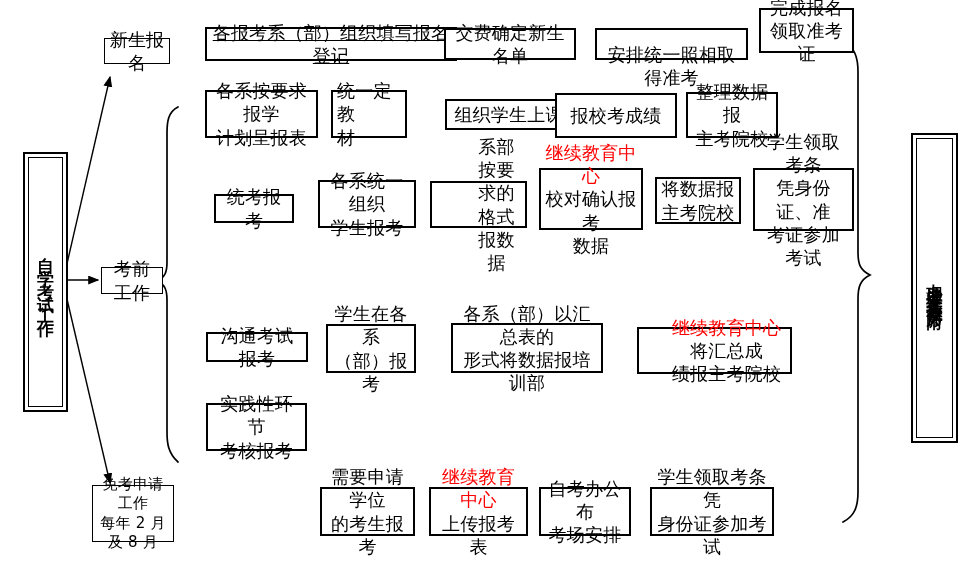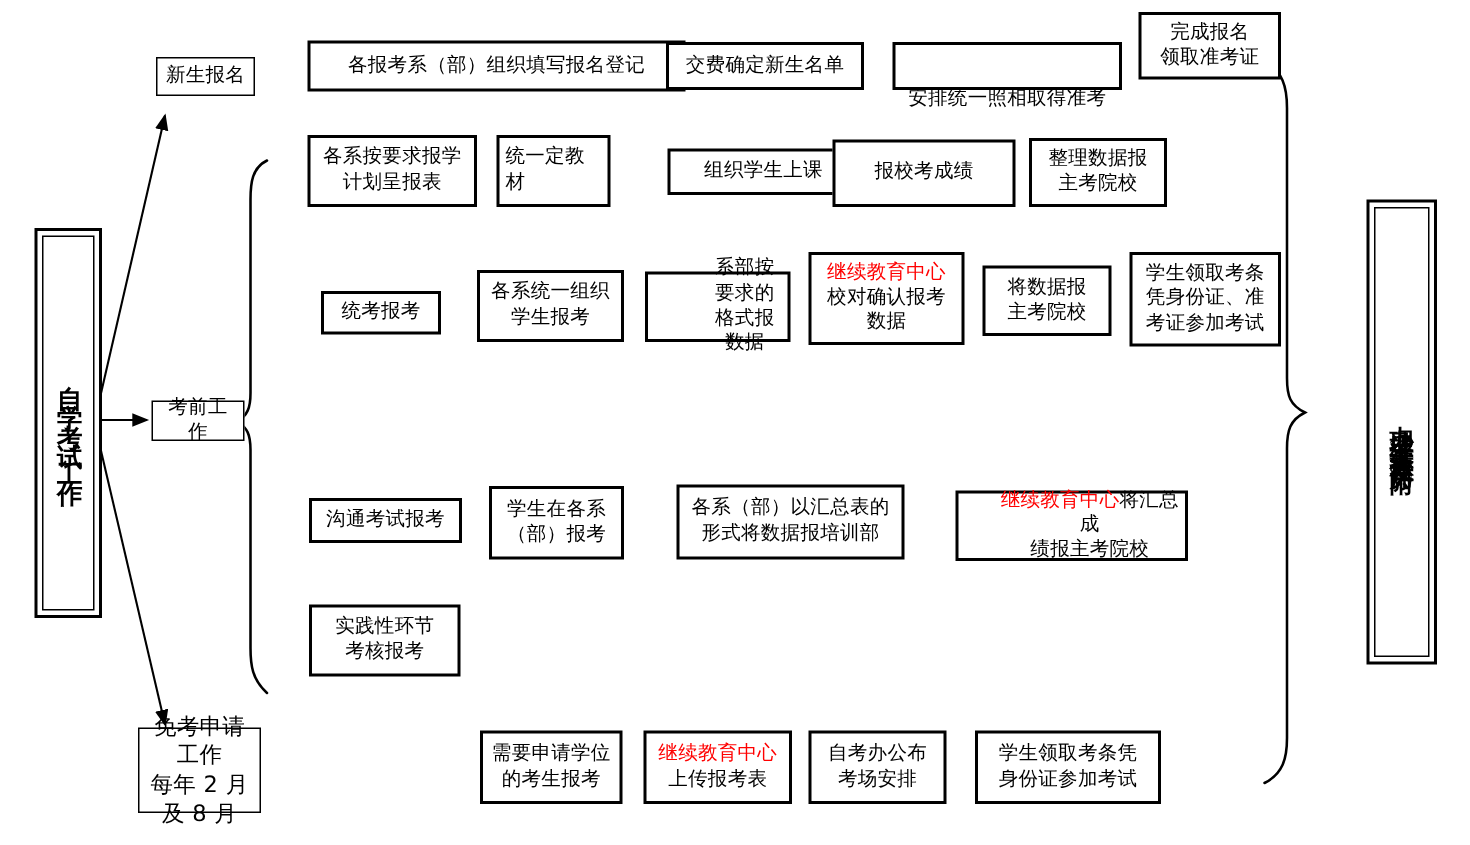--- a/index.html
+++ b/index.html
@@ -22,21 +22,21 @@
   .box {
     position: absolute;
     box-sizing: border-box;
     border: 2px solid #000000;
     background: #ffffff;
     display: flex;
     align-items: center;
     justify-content: center;
     text-align: center;
     color: #000000;
-    font-size: 13px;
+    font-size: 18px;
     line-height: 1.28;
     padding: 2px 4px;
     letter-spacing: 0.2px;
   }
   .box.thin { border-width: 1.6px; }
   .box.left { justify-content: flex-start; text-align: left; }
   .box .txt { display: block; width: 100%; }
   .red { color: #ff0000; }
   
   .vbox {
@@ -133,21 +133,21 @@
   <div class="box thin" style="left:101px; top:267px; width:62px; height:27px;">
     <span class="txt">考前工作</span>
   </div>
 
   <div class="box thin" style="left:92px; top:485px; width:82px; height:57px; font-size:15px;">
     <span class="txt" style="white-space:pre-line;">免考申请工作
 每年 2 月
 及 8 月</span>
   </div>
 
-  <div class="box" style="left:205px; top:27px; width:252px; height:34px;">
+  <div class="box" style="left:205px; top:27px; width:252px; height:34px;text-decoration:underline;">
     <span class="txt" style="white-space:pre-line;">各报考系（部）组织填写报名登记</span>
   </div>
 
   <div class="box" style="left:444px; top:28px; width:132px; height:32px;">
     <span class="txt" style="white-space:pre-line;">交费确定新生名单</span>
   </div>
 
   <div class="box" style="left:595px; top:28px; width:153px; height:32px;">
     <span class="txt" style="white-space:pre-line;margin-top:44px;">安排统一照相取得准考</span>
   </div>

